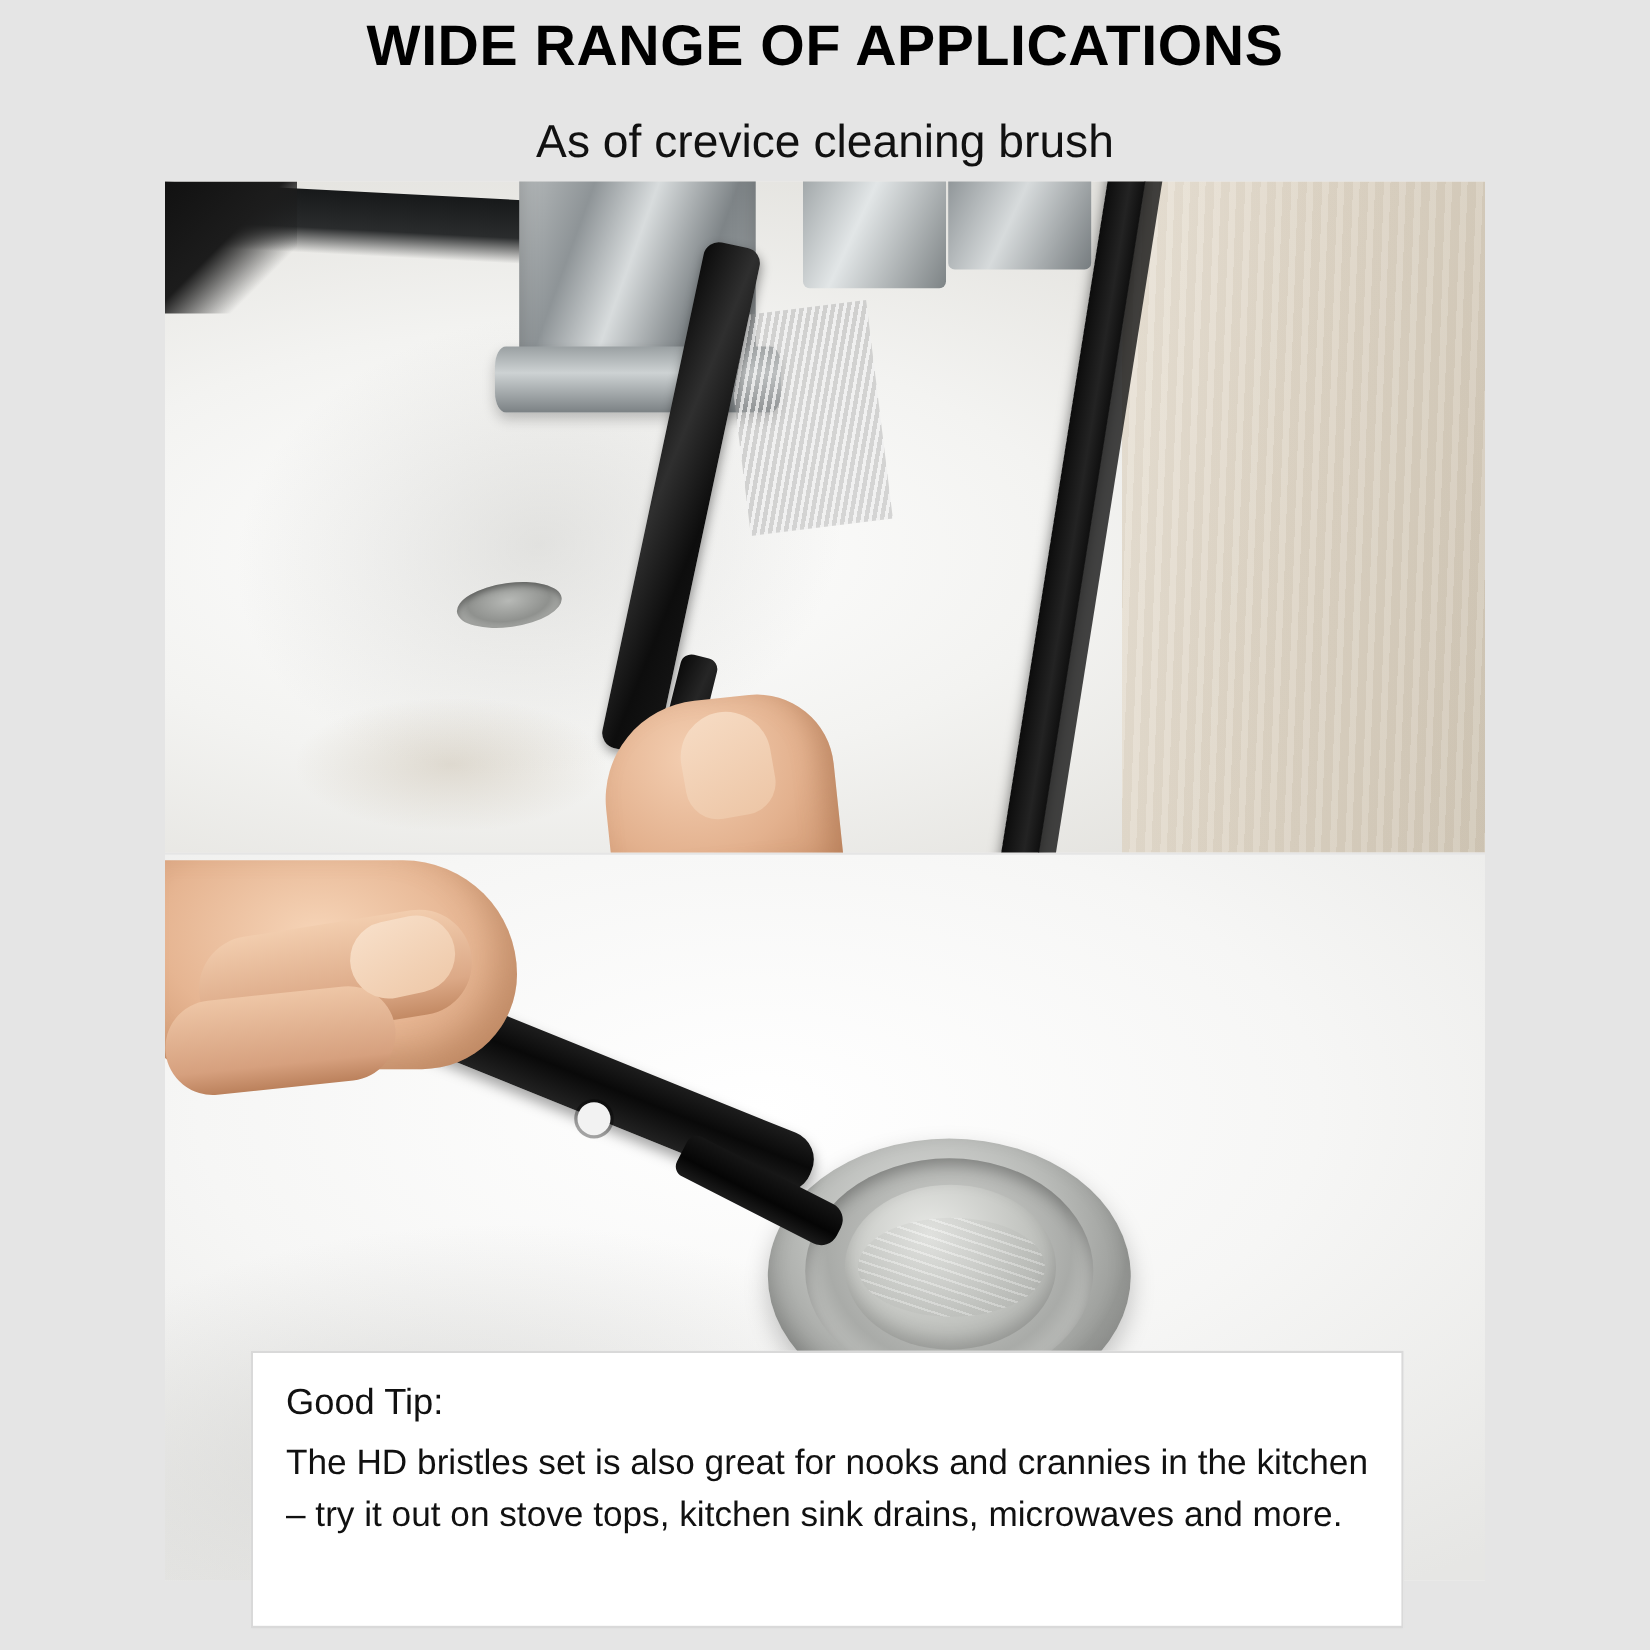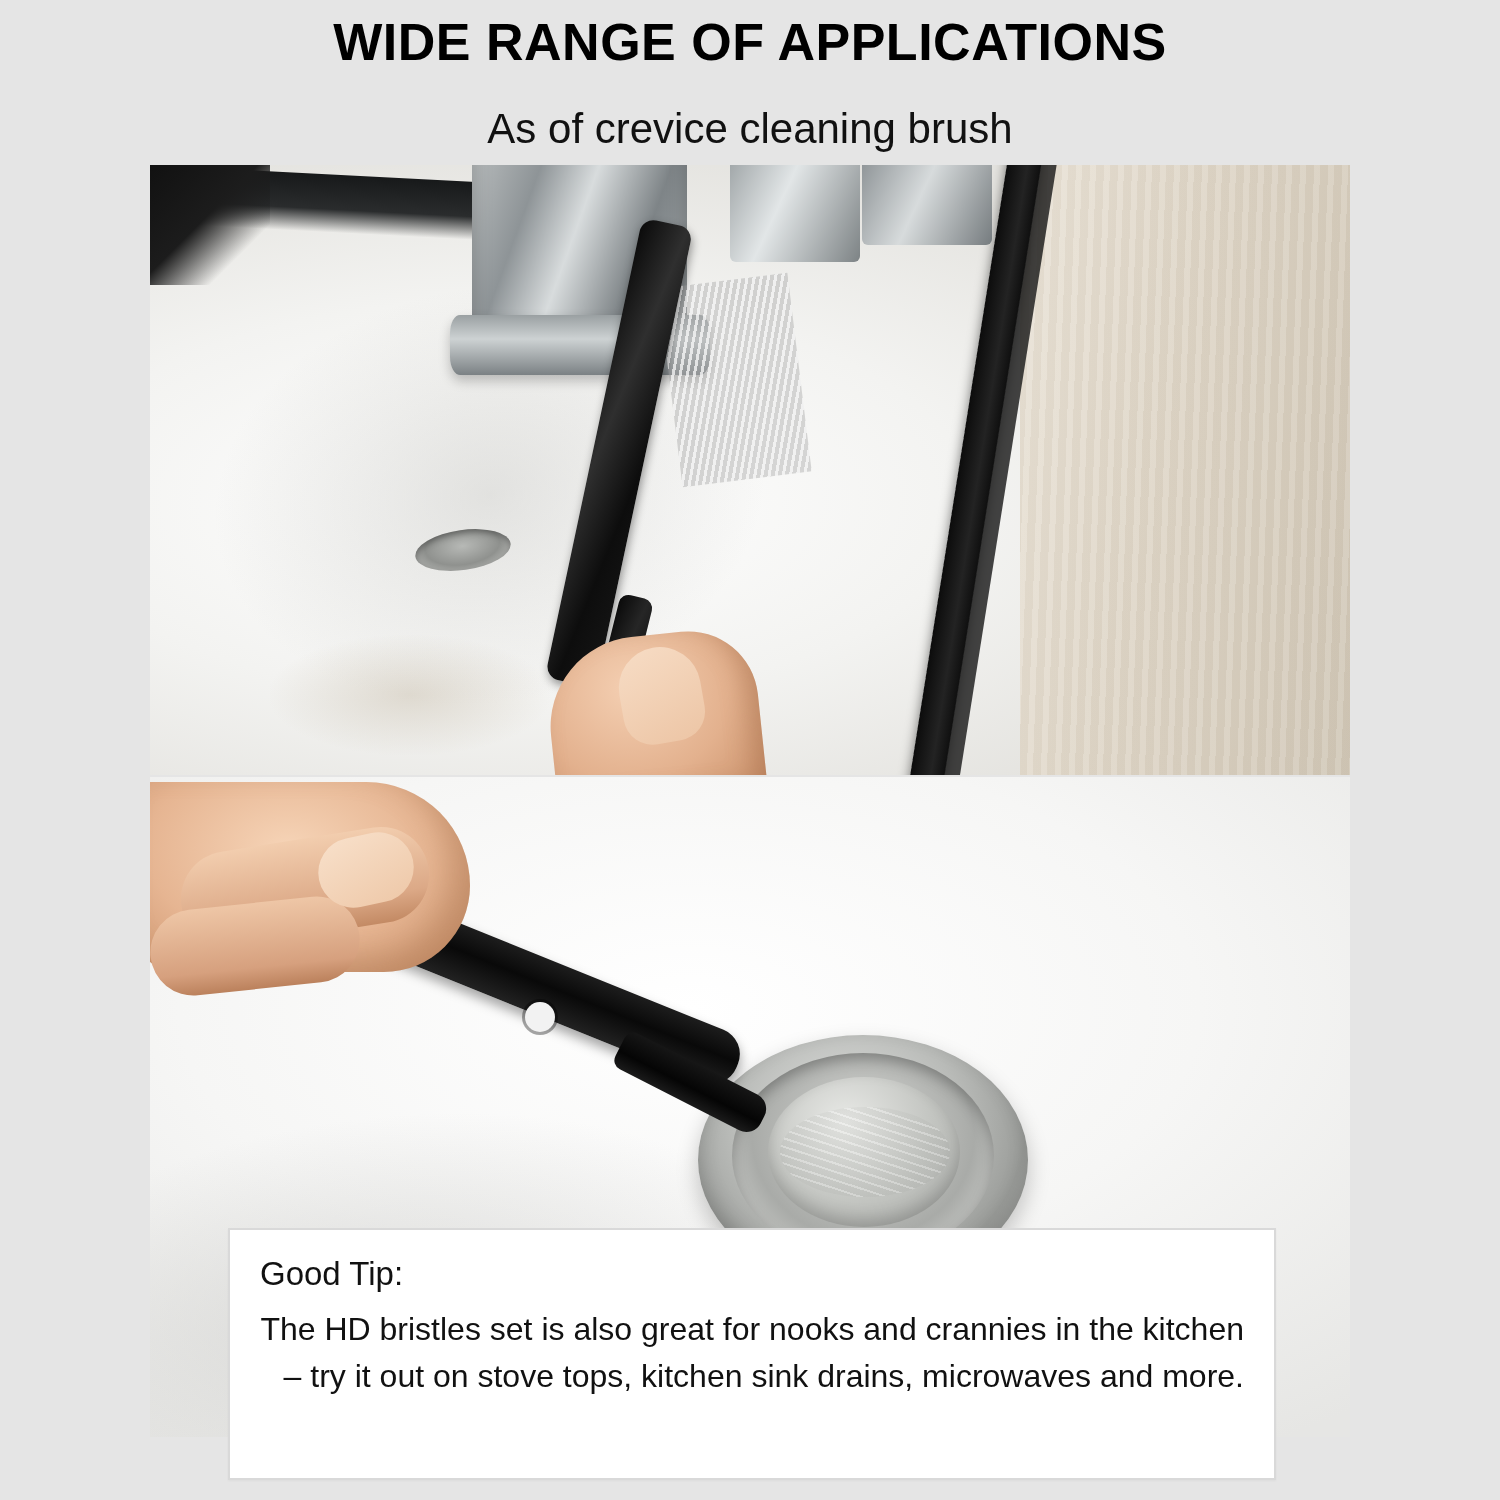--- a/index.html
+++ b/index.html
@@ -351,21 +351,20 @@
     color: #111111;
     margin: 0 0 14px 0;
     line-height: 1.1;
   }
   .tip-body {
     font-size: 32px;
     font-weight: normal;
     color: #111111;
     line-height: 1.45;
     margin: 0;
-    text-align: right;
   }
 </style>
 </head>
 <body>
 
 <div class="page">
 
   <div class="headline">WIDE RANGE OF APPLICATIONS</div>
   <div class="subhead">As of crevice cleaning brush</div>
 

